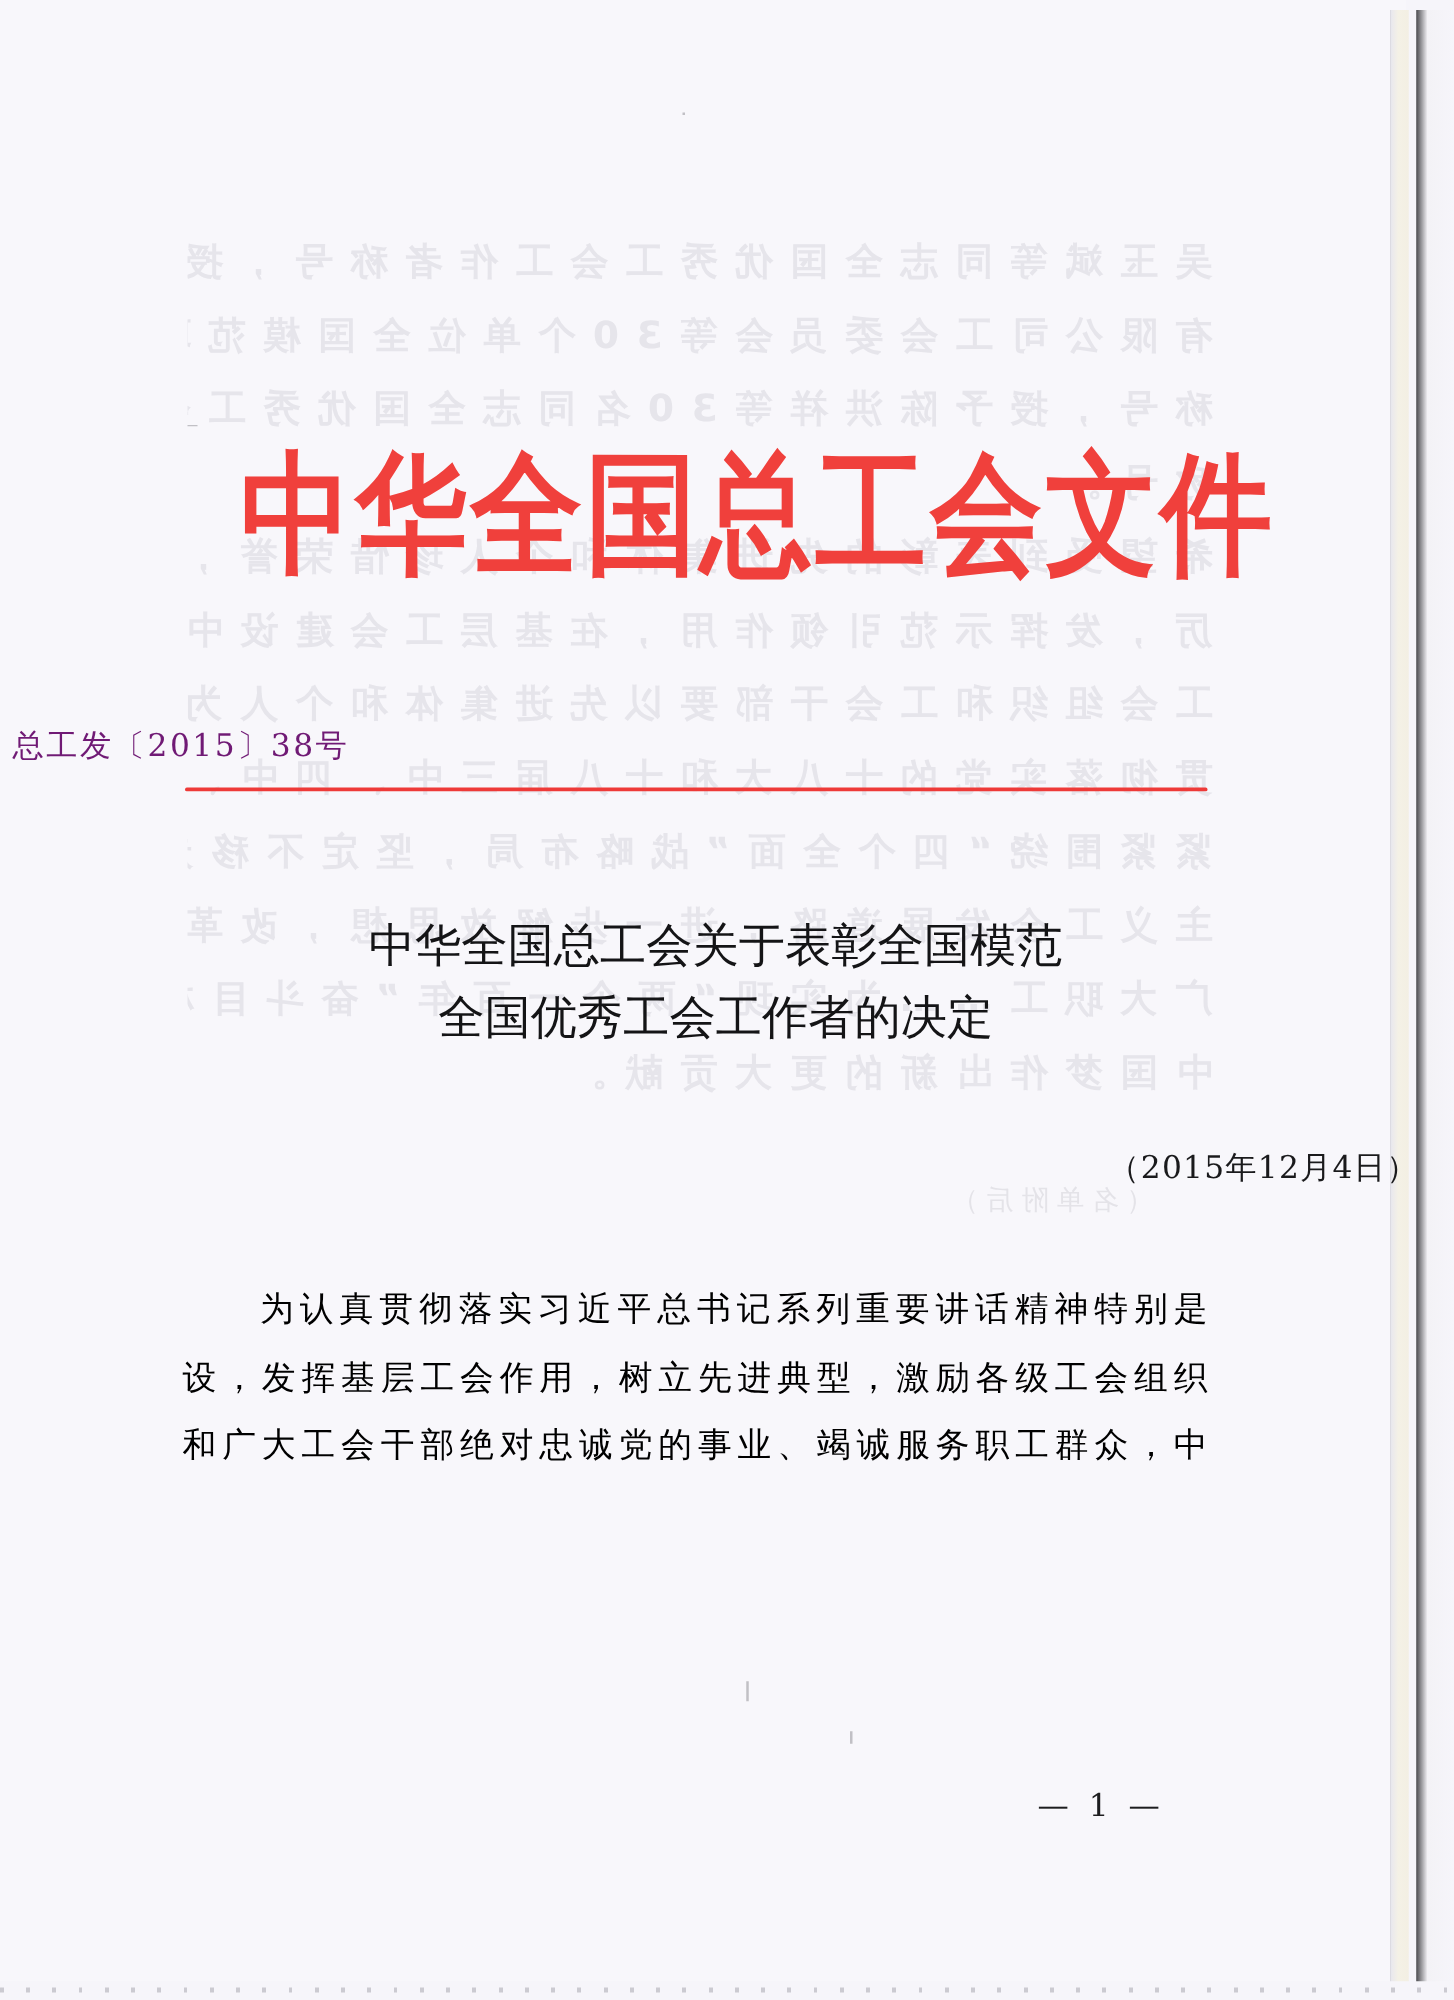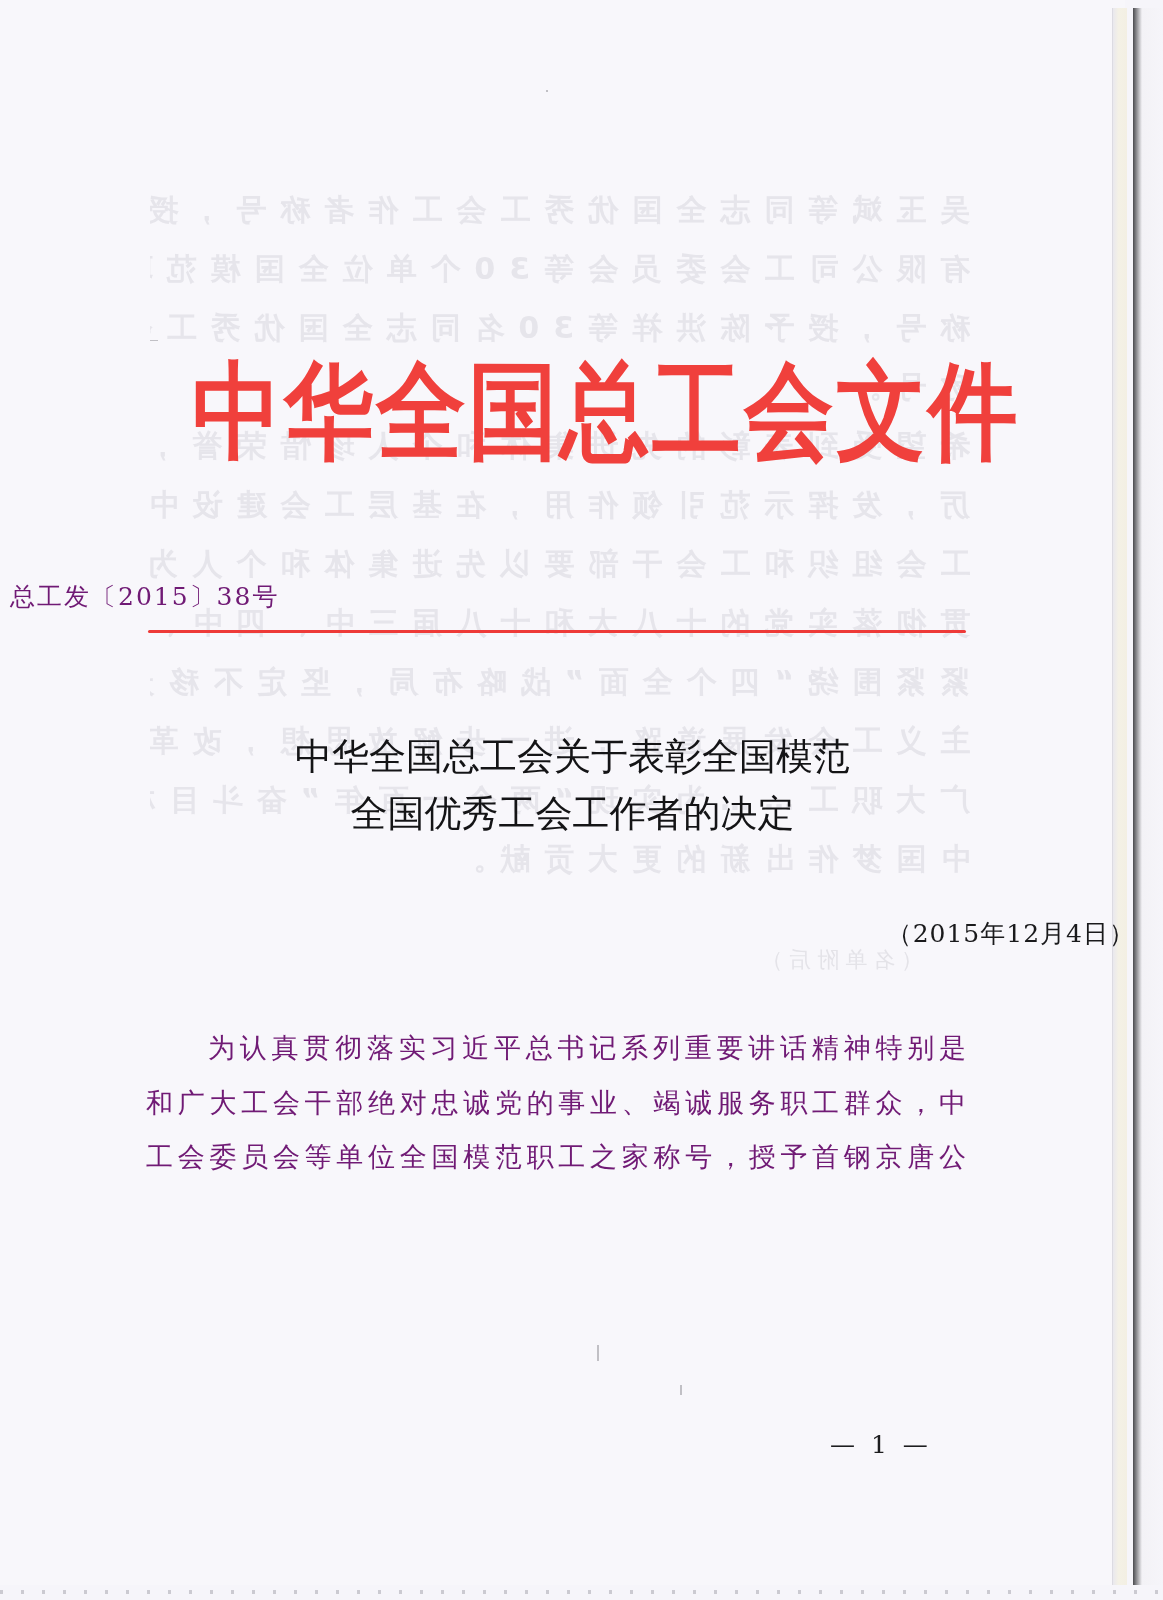--- a/index.html
+++ b/index.html
@@ -65,21 +65,21 @@
     font-size: 37px; line-height: 57px; font-weight: normal; color: #141416;
     letter-spacing: 0px; padding-left: 10px;
   }
   .title div { height: 57px; }
   .date {
     position: absolute; left: 0; width: 1125px; top: 917px; text-align: right;
     font-size: 25px; color: #1a1a1c; letter-spacing: 1px; padding-left: 10px;
   }
   .body {
     position: absolute; left: 146px; top: 1021px; width: 822px;
-    font-size: 27px; line-height: 54.5px; color: #701a75;
+    font-size: 27px; line-height: 54.5px; color: #000000;
     font-family: "DejaVu Sans", "Liberation Sans", sans-serif;
   }
   .body div {
     height: 54.5px; white-space: nowrap; text-align: justify;
     text-align-last: justify; letter-spacing: 2px;
   }
   .body div.first { padding-left: 62px; }
   .page-number {
     position: absolute; left: 830px; top: 1430px; font-size: 25px; color: #1d1d1f;
     letter-spacing: 4px;
@@ -127,22 +127,22 @@
 
 <div class="title">
   <div>中华全国总工会关于表彰全国模范</div>
   <div>全国优秀工会工作者的决定</div>
 </div>
 
 <div class="date">（2015年12月4日）</div>
 
 <div class="body">
   <div class="first">为认真贯彻落实习近平总书记系列重要讲话精神特别是</div>
+  <div>设，发挥基层工会作用，树立先进典型，激励各级工会组织</div>
   <div>和广大工会干部绝对忠诚党的事业、竭诚服务职工群众，中</div>
-  <div>工会委员会等单位全国模范职工之家称号，授予首钢京唐公</div>
 </div>
 
 <div class="page-number">— 1 —</div>
 
 <div class="speck" style="left:546px;top:90px;width:2px;height:2px;"></div>
 <div class="speck" style="left:597px;top:1345px;width:2px;height:16px;"></div>
 <div class="speck" style="left:680px;top:1385px;width:2px;height:10px;"></div>
 <div class="speck" style="left:150px;top:340px;width:8px;height:1px;"></div>
 
 </body></html>

